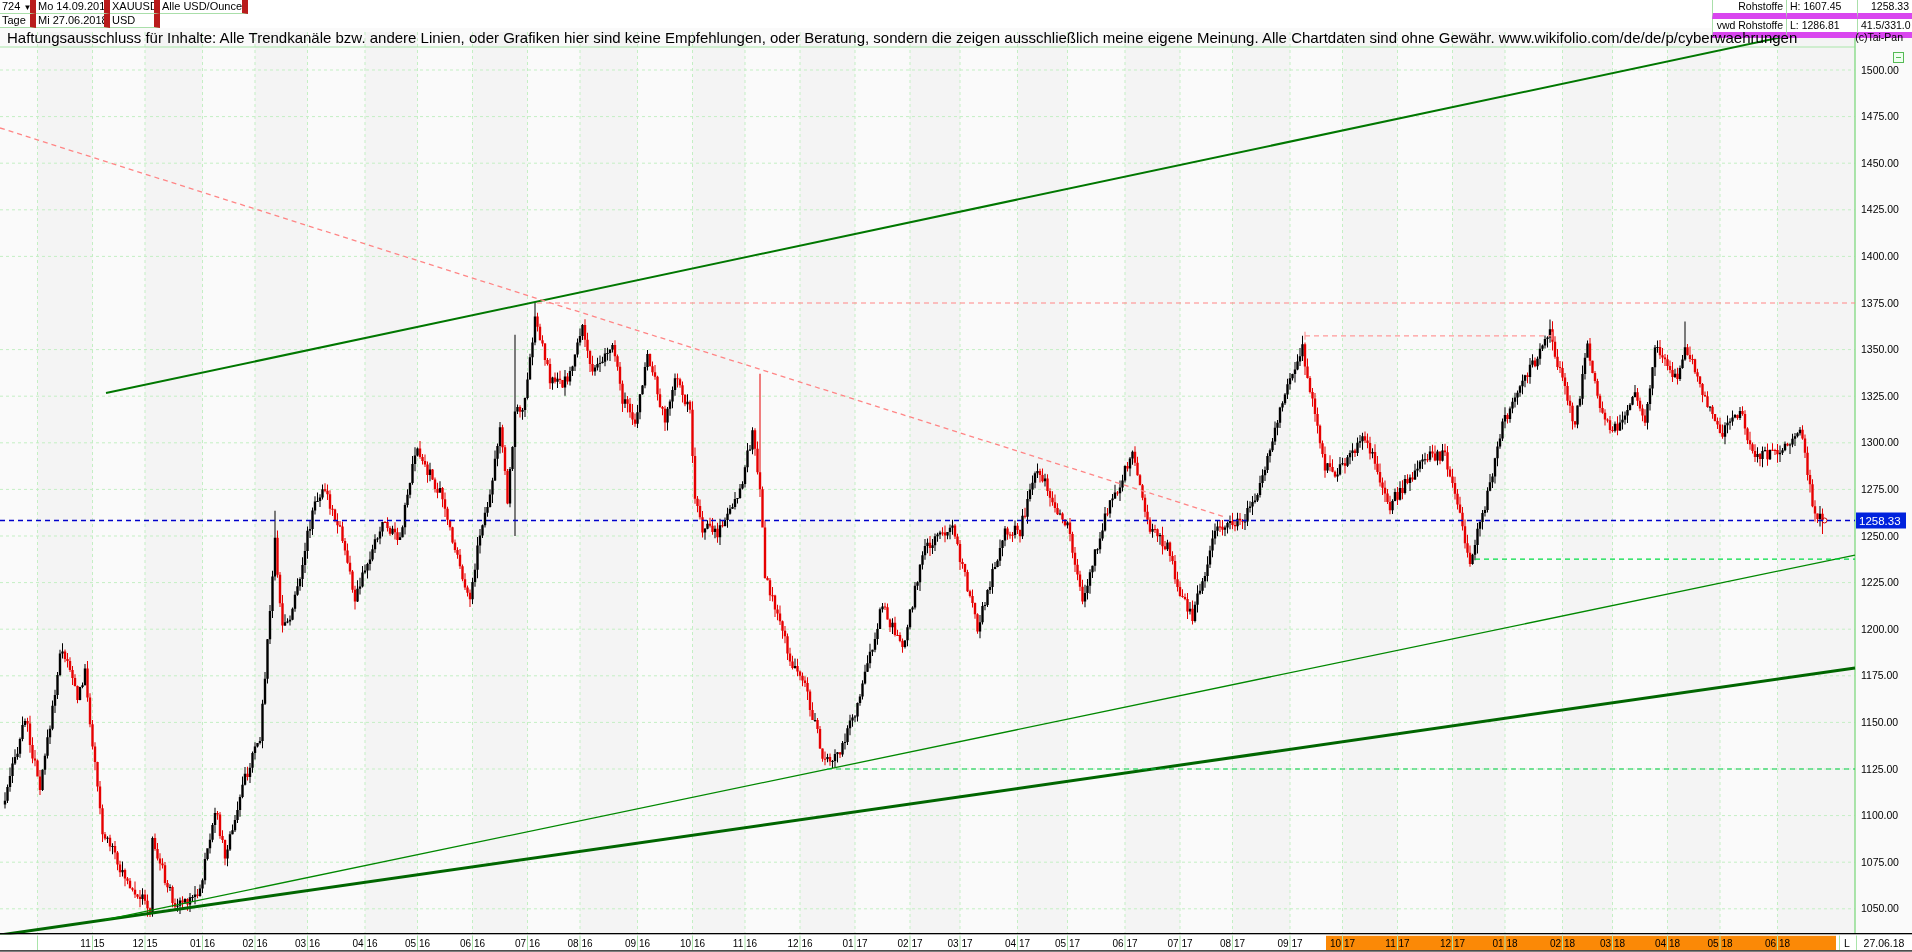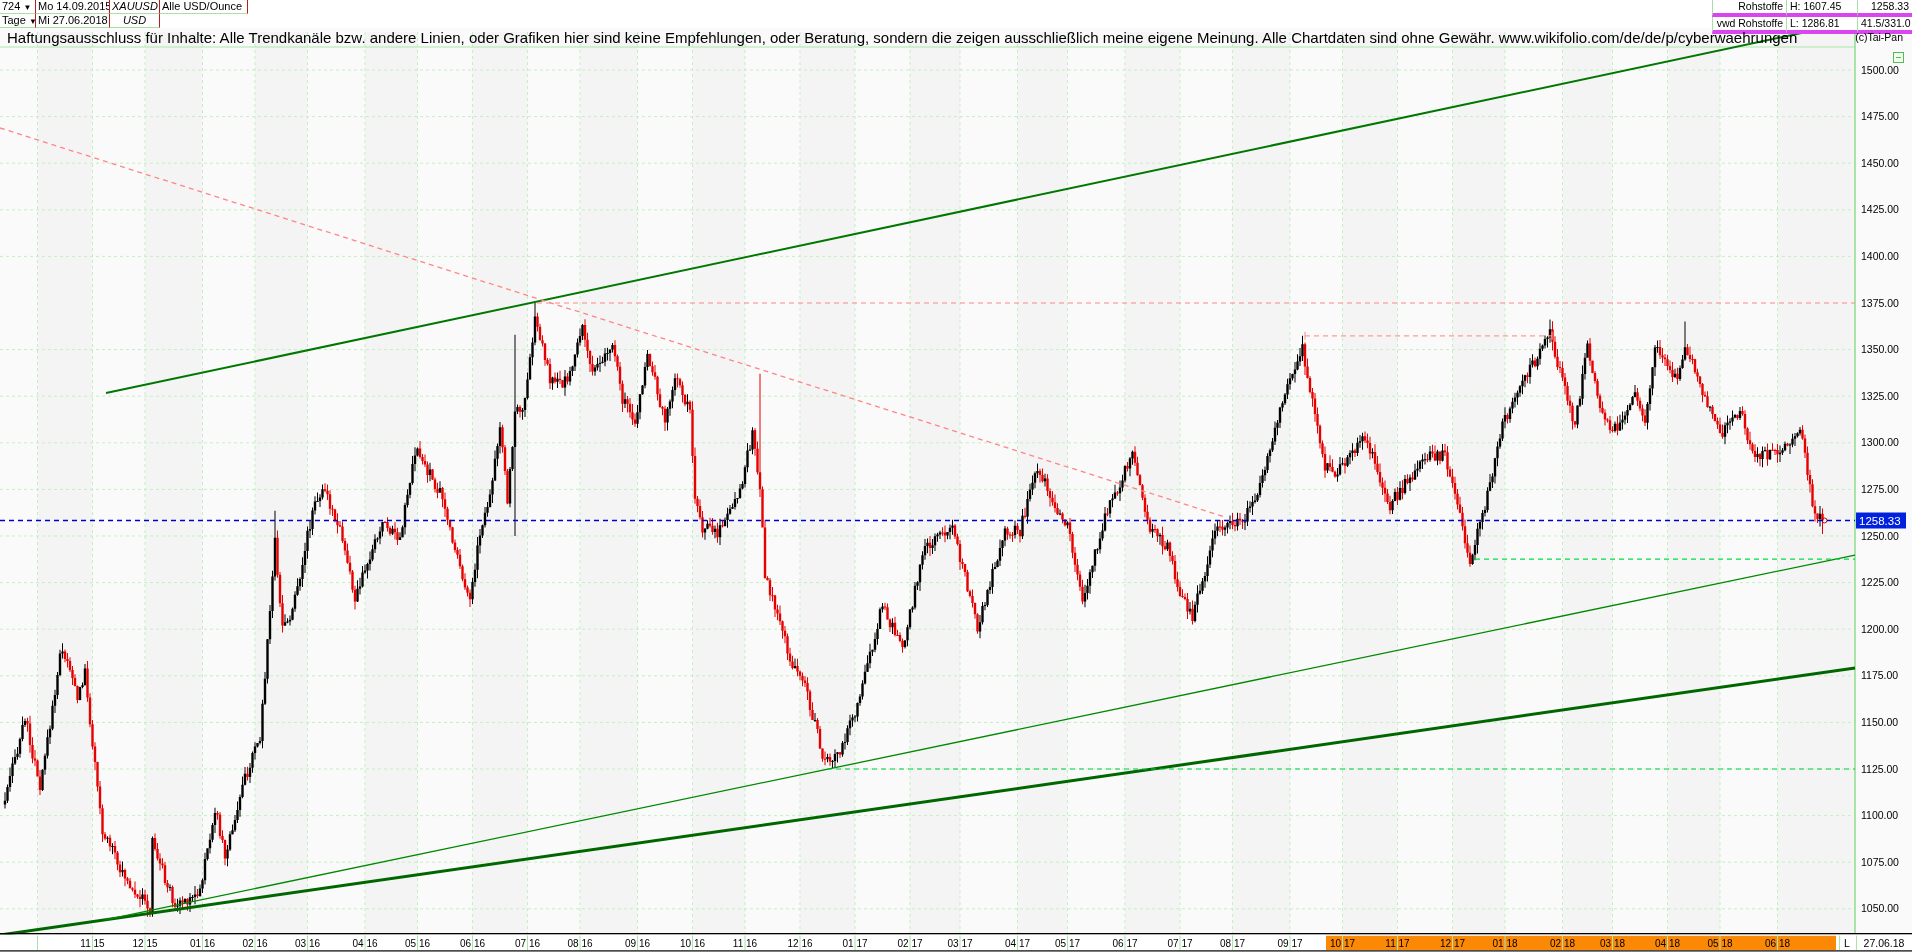--- a/index.html
+++ b/index.html
@@ -2,25 +2,25 @@
 <html><head>
 <meta charset="utf-8">
 <style>
   html,body{margin:0;padding:0;background:#fff;}
   .screen{position:relative;width:1912px;height:952px;overflow:hidden;
           font-family:"Liberation Sans",sans-serif;background:#fdfdfd;color:#000;}
   svg{position:absolute;left:0;top:0;z-index:1;}
   .top-white{position:absolute;left:0;top:0;width:100%;height:28px;background:#ffffff;z-index:2;}
   .hdr{position:absolute;z-index:3;font-size:11px;line-height:13px;white-space:nowrap;}
   .hdr-left{left:0;top:0;display:grid;grid-template-columns:36px 74px 50px 88px;background:#fff;}
-  .hdr-left .cell{border-right:1px solid #b91c1c;border-bottom:1px solid #aadfaa;padding:0 2px;height:13px;overflow:hidden;}
-  .hdr-left .c-center{text-align:center;font-style:italic;}
+  .hdr-left .cell{border-right:6px solid #b91c1c;border-bottom:1px solid #aadfaa;padding:0 2px;height:13px;overflow:hidden;}
+  .hdr-left .c-center{}
   .arrow{font-size:8px;}
   .hdr-right{right:0;top:0;display:grid;grid-template-columns:74px 71px 55px;background:#fff;font-size:10.5px;}
-  .hdr-right .cell{border-left:1px solid #aadfaa;border-bottom:4px solid #d946ef;padding:0 3px;height:13px;overflow:hidden;}
+  .hdr-right .cell{border-left:1px solid #aadfaa;border-bottom:6px solid #d946ef;padding:0 3px;height:13px;overflow:hidden;}
   .r{text-align:right;}
   .disclaimer{position:absolute;left:7px;top:29px;z-index:3;font-size:15px;}
   .tai-pan{position:absolute;right:9px;top:31px;z-index:3;font-size:10.5px;}
   .mini-btn{position:absolute;left:1893px;top:52px;width:9px;height:9px;z-index:3;
             border:1px solid #55bb55;background:#f0fff0;}
   .mini-btn::after{content:"";position:absolute;left:2px;top:4px;width:5px;height:1px;background:#55bb55;}
   text{font-family:"Liberation Sans",sans-serif;}
 </style>
 </head>
 <body>

